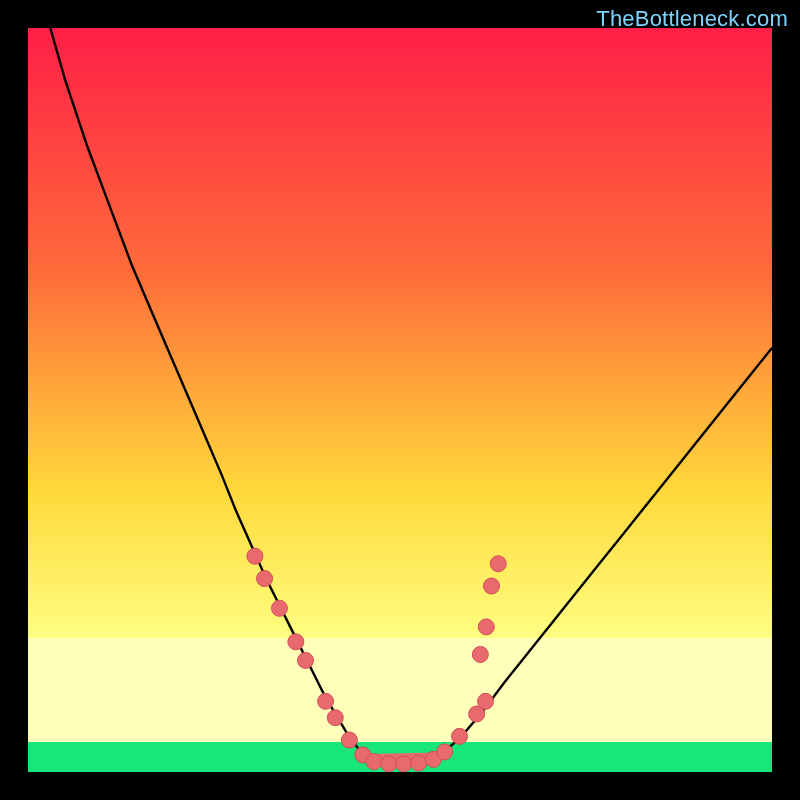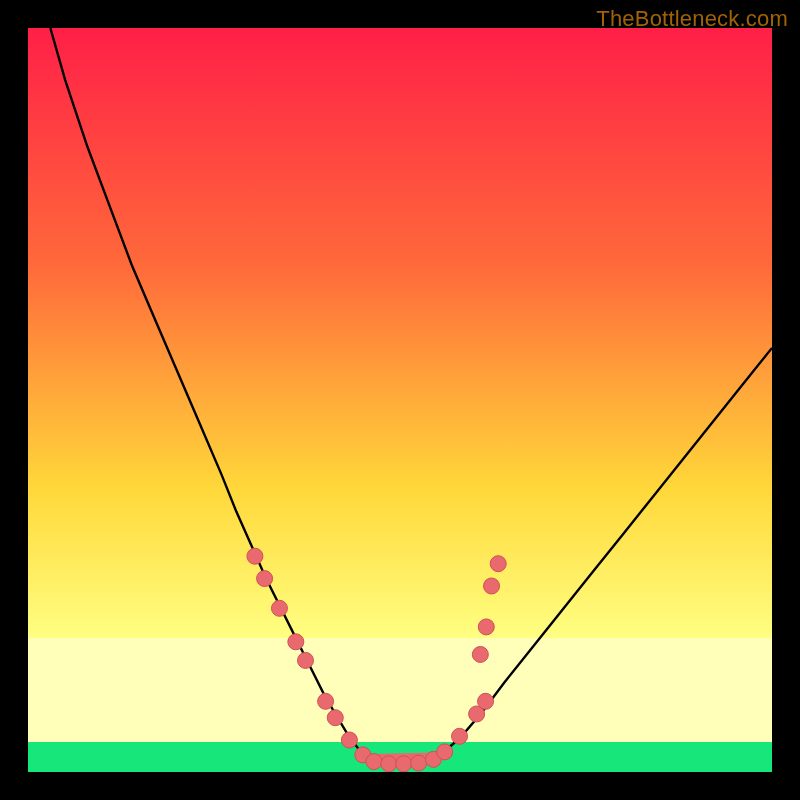--- a/index.html
+++ b/index.html
@@ -2,21 +2,21 @@
 <html><head>
 <meta charset="utf-8">
 <style>
   * { margin: 0; padding: 0; box-sizing: border-box; }
   body { width: 800px; height: 800px; overflow: hidden; font-family: Arial, sans-serif; }
   .frame { width: 800px; height: 800px; background: #000; position: relative; }
   .watermark {
     position: absolute;
     top: 6px;
     right: 12px;
-    color: #a16207;
+    color: #7dd3fc;
     font-size: 22px;
     font-weight: 500;
     z-index: 10;
     letter-spacing: 0.2px;
   }
   .plot {
     position: absolute;
     left: 28px;
     top: 28px;
     width: 744px;

